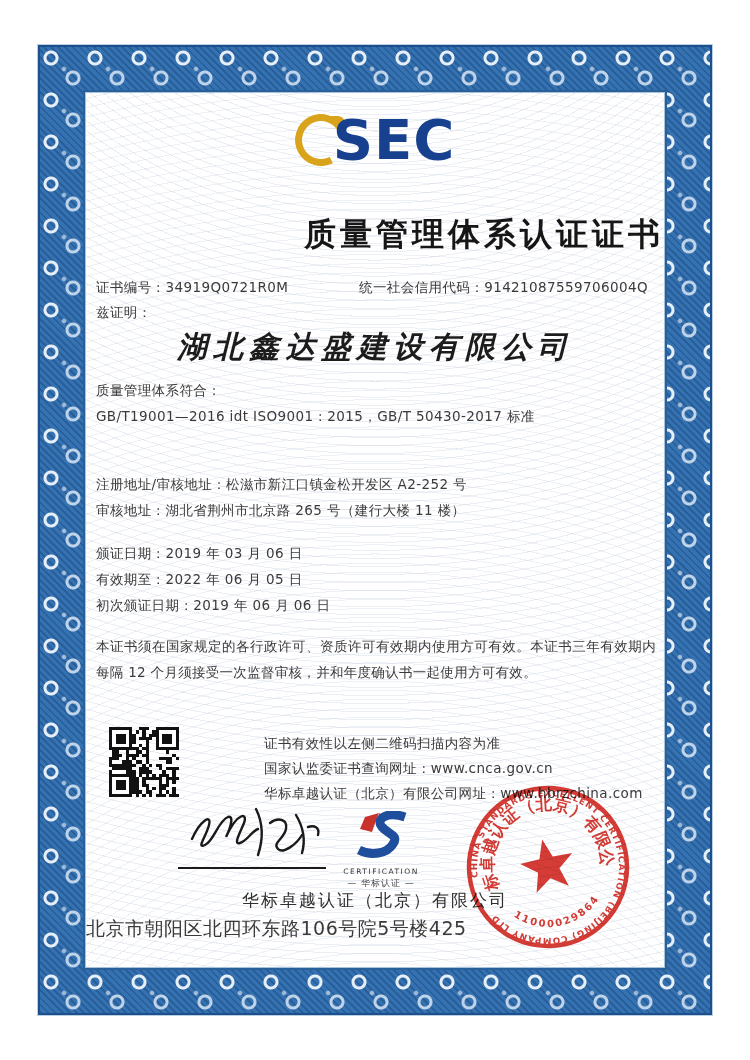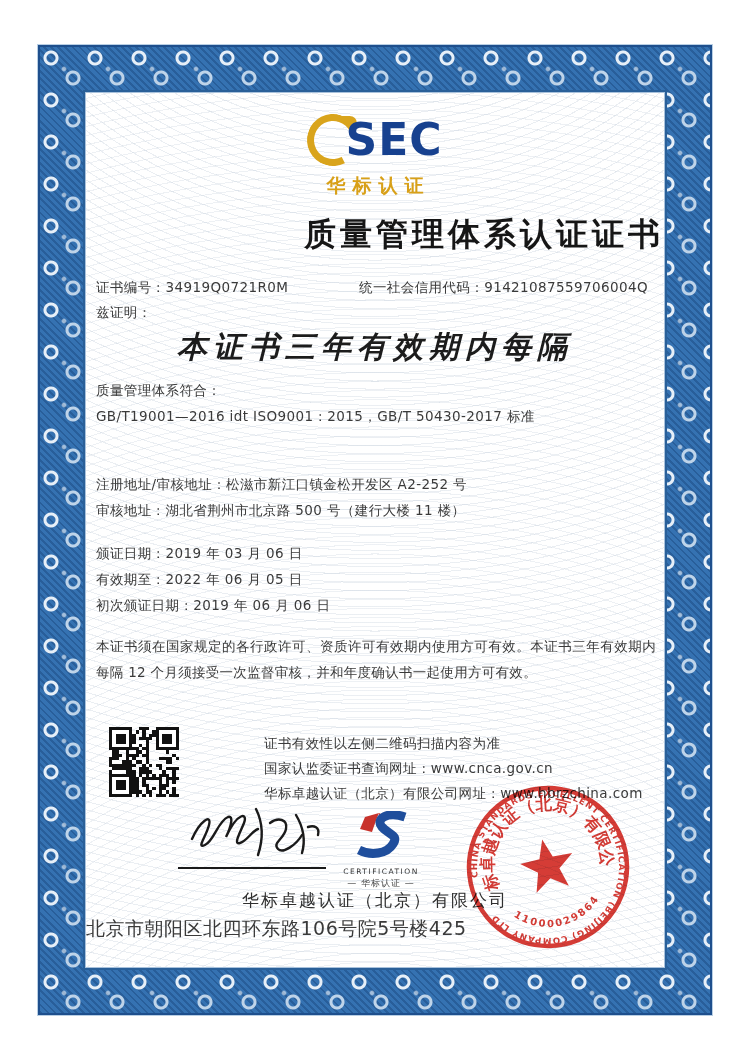--- a/index.html
+++ b/index.html
@@ -38,21 +38,21 @@
   .logo-arc{
     width:52px;height:52px;border:7px solid #d9a41c;border-radius:50%;
     border-right-color:transparent;transform:rotate(18deg);
     margin-right:-14px;position:relative;box-sizing:border-box;
   }
   .logo-arc::after{
     content:"";position:absolute;top:-9px;right:2px;width:16px;height:8px;
     background:#d9a41c;border-radius:2px 9px 1px 7px;transform:rotate(-18deg);
   }
   .logo-sec{
-    font-size:44px;font-weight:bold;color:#17418f;letter-spacing:1px;
+    font-size:56px;font-weight:bold;color:#17418f;letter-spacing:1px;
     font-family:"DejaVu Sans","Liberation Sans",sans-serif;line-height:1;position:relative;z-index:2;
   }
   .logo-sub{
     margin-top:2px;font-size:19px;font-weight:bold;color:#d8a018;
     letter-spacing:7px;text-indent:7px;
   }
   
   .title{
     top:120px;left:0;width:100%;text-align:right;
     font-family:"DejaVu Serif","Liberation Serif",serif;
@@ -99,37 +99,36 @@
 <body>
 
 <div class="frame">
   <div class="inner">
 
     <div class="abs logo-wrap">
       <div class="logo-row">
         <div class="logo-arc"></div>
         <div class="logo-sec">SEC</div>
       </div>
-      <div class="logo-sub">华标认证</div>
     </div>
 
     <div class="abs title">质量管理体系认证证书</div>
 
     <div class="abs info-row">
       <span class="line">证书编号：34919Q0721R0M</span>
       <span class="line">统一社会信用代码：91421087559706004Q</span>
     </div>
     <div class="abs line certify">兹证明：</div>
 
-    <div class="abs company">本证书三年有效期内每隔</div>
+    <div class="abs company">湖北鑫达盛建设有限公司</div>
 
     <div class="abs line l-sys">质量管理体系符合：</div>
     <div class="abs line l-std">GB/T19001—2016 idt ISO9001：2015，GB/T 50430-2017 标准</div>
     <div class="abs line l-reg">注册地址/审核地址：松滋市新江口镇金松开发区 A2-252 号</div>
-    <div class="abs line l-audit">审核地址：湖北省荆州市北京路 500 号（建行大楼 11 楼）</div>
+    <div class="abs line l-audit">审核地址：湖北省荆州市北京路 265 号（建行大楼 11 楼）</div>
     <div class="abs line l-issue">颁证日期：2019 年 03 月 06 日</div>
     <div class="abs line l-valid">有效期至：2022 年 06 月 05 日</div>
     <div class="abs line l-first">初次颁证日期：2019 年 06 月 06 日</div>
 
     <div class="abs note">本证书须在国家规定的各行政许可、资质许可有效期内使用方可有效。本证书三年有效期内每隔 12 个月须接受一次监督审核，并和年度确认书一起使用方可有效。</div>
 
     <svg id="qr-svg" class="abs qr" viewBox="0 0 63 63" shape-rendering="crispEdges">
         <g fill="#111">
           <rect x="27" y="0" width="3" height="3"></rect>
           <rect x="30" y="0" width="3" height="3"></rect>

